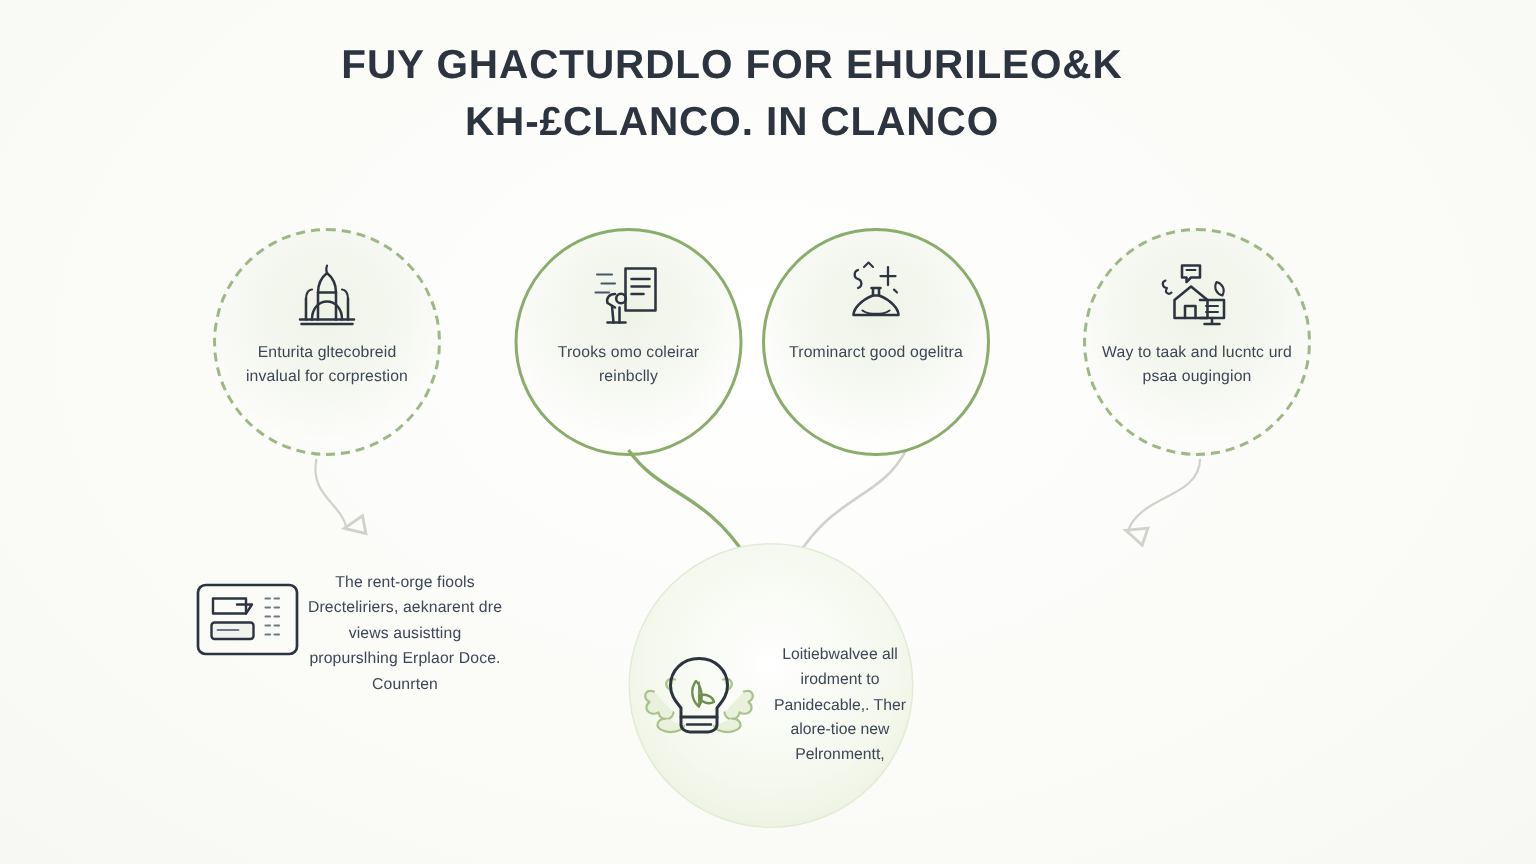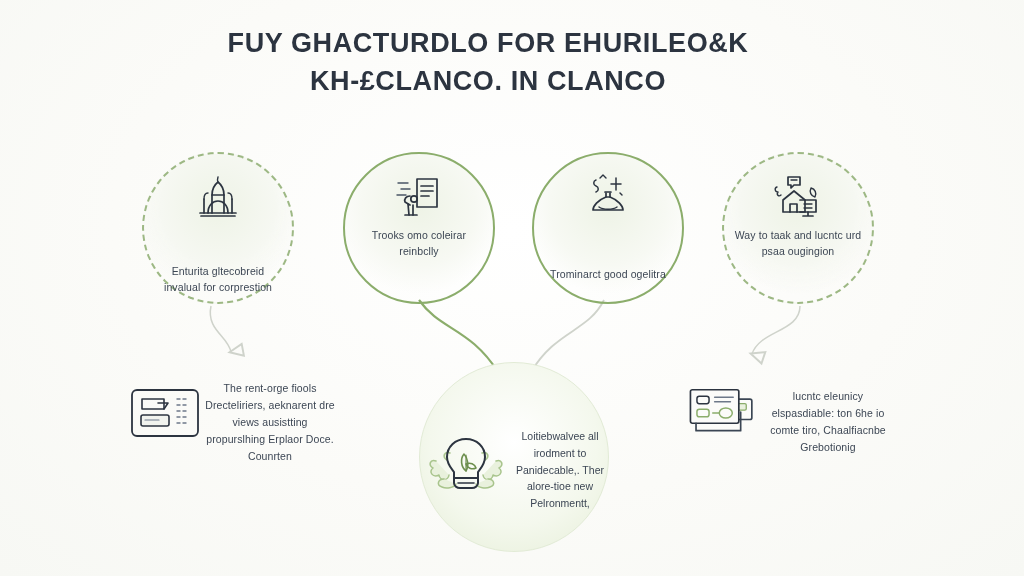--- a/index.html
+++ b/index.html
@@ -164,21 +164,21 @@
 
     <path d="M211,306 C206,330 228,336 231,352" fill="none" stroke="#cfd3cb" stroke-width="1.5" marker-end="url(#arrowGray)"></path>
 
     <path d="M419,300 C440,330 470,328 498,372" fill="none" stroke="#8bad6b" stroke-width="2.2"></path>
 
     <path d="M604,300 C588,332 556,330 531,372" fill="none" stroke="#cfd3cb" stroke-width="1.8"></path>
 
     <path d="M800,306 C800,332 760,330 752,354" fill="none" stroke="#cfd3cb" stroke-width="1.5" marker-end="url(#arrowGray)"></path>
   </svg>
 
-  <div class="node-circle ring-dashed" style="left:142px; top:152px;gap:36px;">
+  <div class="node-circle ring-dashed" style="left:142px; top:152px;">
     <div class="node-icon">
       <svg width="52" height="46" viewBox="0 0 52 46" fill="none" stroke="#2c3440" stroke-width="1.7" stroke-linecap="round" stroke-linejoin="round">
         <path d="M26 3 C26 3 25 6 26 8" stroke-width="1.4"></path>
         <path d="M26 8 C21 12 20 17 20 21 L32 21 C32 17 31 12 26 8 Z"></path>
         <path d="M20 21 L20 39 M32 21 L32 39"></path>
         <path d="M12 25 L12 39 M40 25 L40 39"></path>
         <path d="M12 25 C12 21 14 19 16 19 M40 25 C40 21 38 19 36 19" stroke-width="1.4"></path>
         <path d="M16 39 C16 31 21 27 26 27 C31 27 36 31 36 39"></path>
         <path d="M8 39 L44 39 M9 42 L43 42"></path>
       </svg>
@@ -194,21 +194,21 @@
         <path d="M6 9 L16 9 M9 15 L18 15 M5 21 L14 21" stroke-width="1.4" stroke="#4a5566"></path>
         <path d="M18 22 C14 22 12 25 13 28 L18 31"></path>
         <path d="M16 30 L17 41 M21 31 L21 41"></path>
         <path d="M13 41 L25 41"></path>
         <circle cx="22" cy="25" r="3.2"></circle>
       </svg>
     </div>
     <div class="node-caption">Trooks omo coleirar reinbclly</div>
   </div>
 
-  <div class="node-circle ring-solid" style="left:532px; top:152px;gap:39px;">
+  <div class="node-circle ring-solid" style="left:508px; top:152px;">
     <div class="node-icon">
       <svg width="52" height="46" viewBox="0 0 52 46" fill="none" stroke="#2c3440" stroke-width="1.7" stroke-linecap="round" stroke-linejoin="round">
         <path d="M14 6 C11 7 11 11 14 12 C17 13 17 17 14 18" stroke-width="1.5"></path>
         <path d="M18 4 L21 1 L24 4" stroke-width="1.4"></path>
         <path d="M34 4 L34 16 M29 10 L39 10" stroke-width="1.5"></path>
         <path d="M38 19 L40 21" stroke-width="1.4"></path>
         <path d="M24 19 L24 23 M28 19 L28 23"></path>
         <path d="M23 18 L29 18"></path>
         <path d="M24 23 C16 26 11 32 11 36 L41 36 C41 32 36 26 28 23 Z"></path>
         <path d="M17 33 C21 36 31 36 35 33" stroke-width="1.4"></path>
@@ -241,36 +241,20 @@
         <path d="M14 14 L36 14 L36 24 L14 24 Z" stroke-width="1.6"></path>
         <path d="M30 18 L40 18 L36 24" stroke-width="1.6"></path>
         <rect x="13" y="30" width="28" height="11" rx="2" stroke-width="1.6" fill="#f1f3ee"></rect>
         <path d="M17 35 L31 35" stroke="#6d7889" stroke-width="1.2"></path>
         <path d="M49 14 L60 14 M49 20 L60 20 M49 26 L60 26 M49 32 L60 32 M49 38 L60 38" stroke="#6d7889" stroke-width="1.4" stroke-dasharray="3 3"></path>
       </svg>
     </div>
     <div class="leaf-caption">The rent-orge fiools Drecteliriers, aeknarent dre views ausistting propurslhing Erplaor Doce. Counrten</div>
   </div>
 
-  <div class="leaf" style="left:683px; top:378px;">
-    <div class="leaf-icon">
-      <svg width="86" height="58" viewBox="0 0 86 58" fill="none" stroke="#2c3440" stroke-width="1.8" stroke-linecap="round" stroke-linejoin="round">
-        <rect x="42" y="14" width="32" height="22" rx="2" stroke="#3b4654"></rect>
-        <rect x="48" y="19" width="20" height="7" rx="1.5" fill="#eaf1de" stroke="#8bad6b" stroke-width="1.4"></rect>
-        <rect x="8" y="4" width="52" height="36" rx="2" fill="#fbfbf9"></rect>
-        <rect x="15" y="11" width="13" height="8" rx="2.5" stroke-width="1.6"></rect>
-        <path d="M34 12 L54 12 M34 17 L51 17" stroke="#6d7889" stroke-width="1.6"></path>
-        <rect x="15" y="25" width="13" height="8" rx="2.5" stroke="#8bad6b" stroke-width="1.6"></rect>
-        <path d="M32 29 L39 29" stroke="#8bad6b" stroke-width="1.6"></path>
-        <ellipse cx="46" cy="29" rx="7" ry="5.5" stroke="#8bad6b" stroke-width="1.6"></ellipse>
-        <path d="M14 40 L14 48 L62 48 L62 28" stroke="#3b4654"></path>
-      </svg>
-    </div>
-    <div class="leaf-caption">lucntc eleunicy elspasdiable: ton 6he io comte tiro, Chaalfiacnbe Grebotionig</div>
-  </div>
 
   <div class="hub" style="left:419px; top:362px;">
     <div class="hub-icon">
       <svg width="92" height="70" viewBox="0 0 92 70" fill="none" stroke-linecap="round" stroke-linejoin="round">
         <g stroke="#a8c48c" stroke-width="1.5" fill="#e9f1dd">
           <path d="M16 30 C10 28 8 34 13 37 C8 41 13 47 19 44 C20 50 28 50 29 44"></path>
           <path d="M76 30 C82 28 84 34 79 37 C84 41 79 47 73 44 C72 50 64 50 63 44"></path>
           <path d="M24 48 C18 48 16 54 22 56 C26 58 34 57 36 53"></path>
           <path d="M68 48 C74 48 76 54 70 56 C66 58 58 57 56 53"></path>
           <path d="M30 22 C24 20 22 26 27 29"></path>

